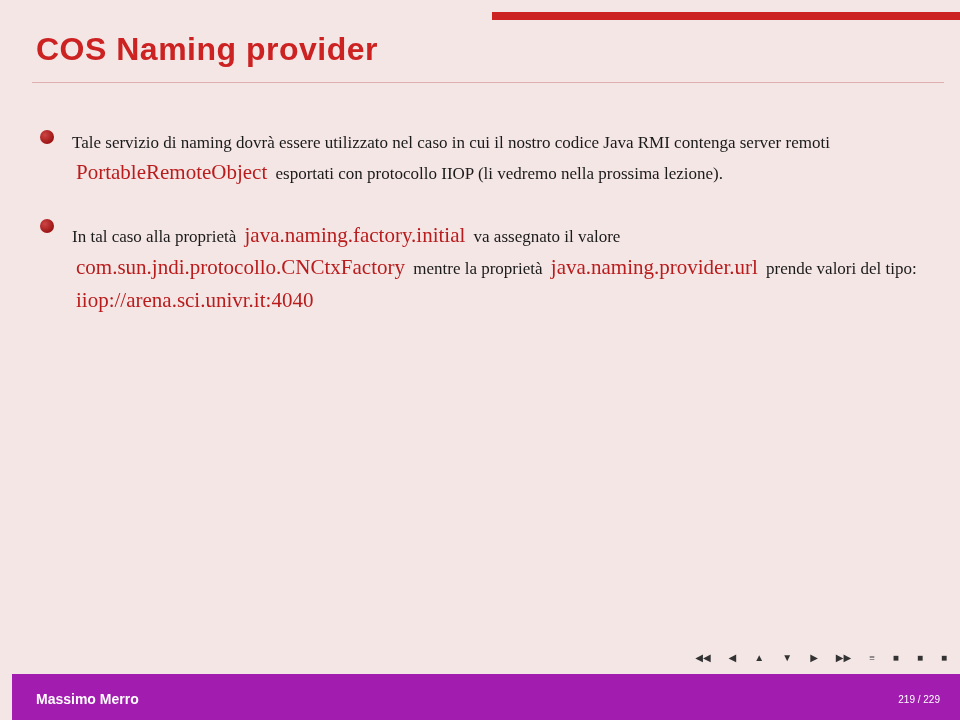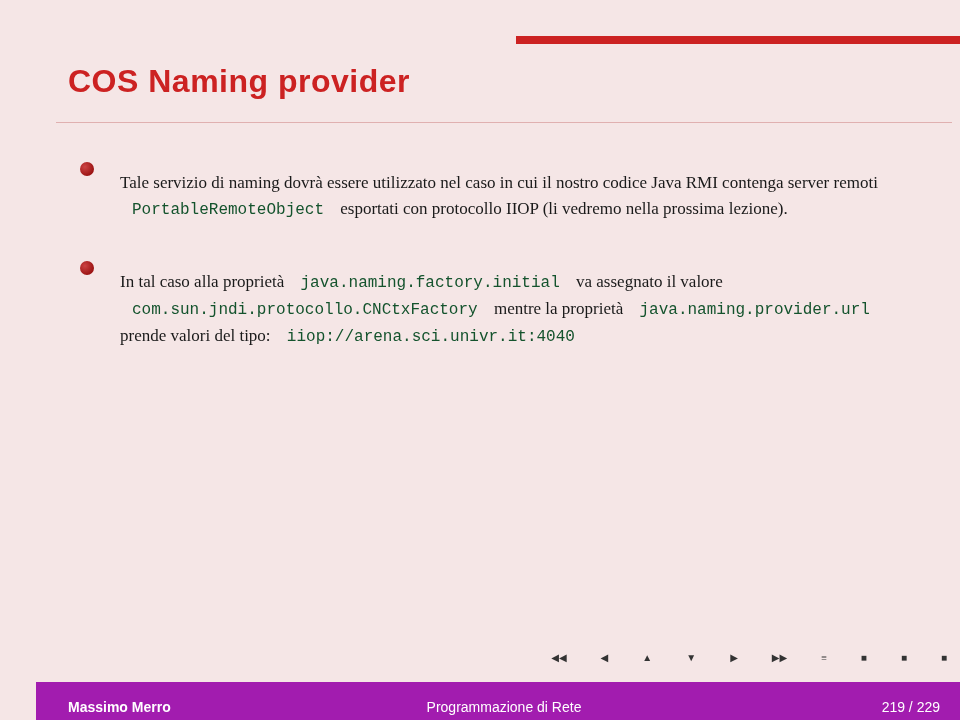--- a/index.html
+++ b/index.html
@@ -1,15 +1,15 @@
 <!DOCTYPE html>
 <html><head>
   <meta charset="utf-8">
   <style>
-    * { margin: 12px; padding: 0; box-sizing: border-box; }
+    * { margin: 4px; padding: 0; box-sizing: border-box; }
 
     body {
       width: 960px;
       height: 720px;
       background-color: #f5e6e6;
       font-family: 'Georgia', serif;
       overflow: hidden;
       position: relative;
     }
 
@@ -67,23 +67,23 @@
     }
 
     .bullet-text {
       font-size: 17px;
       color: #1a1a1a;
       line-height: 1.55;
       flex: 1;
     }
 
     .bullet-text code, .mono {
-      font-family: Liberation Mono, monospace;
-      font-size: 16px;
-      color: #14532d;
+      font-family: Liberation Serif, serif;
+      font-size: 21px;
+      color: #b91c1c;
     }
 
     
     .footer {
       position: absolute;
       bottom: 0;
       left: 0;
       right: 0;
       height: 50px;
       background-color: #a21caf;
@@ -107,21 +107,21 @@
       font-family: 'Arial', sans-serif;
       font-size: 14px;
     }
 
     .footer-right {
       flex: 1;
       text-align: right;
       padding-right: 20px;
       color: white;
       font-family: 'Arial', sans-serif;
-      font-size: 14px;
+      font-size: 10px;
     }
 
     
     .nav-icons {
       position: absolute;
       bottom: 55px;
       right: 10px;
       display: flex;
       align-items: center;
       gap: 4px;
@@ -173,15 +173,14 @@
   <span class="nav-icon">▶</span>
   <span class="nav-icon">▶▶</span>
   <span class="nav-icon">≡</span>
   <span class="nav-icon">■</span>
   <span class="nav-icon">■</span>
   <span class="nav-icon">■</span>
 </div>
 
 <div class="footer">
   <div class="footer-left">Massimo Merro</div>
-  <div class="footer-center">Programmazione di Rete</div>
   <div class="footer-right">219 / 229</div>
 </div>
 
 </body></html>

